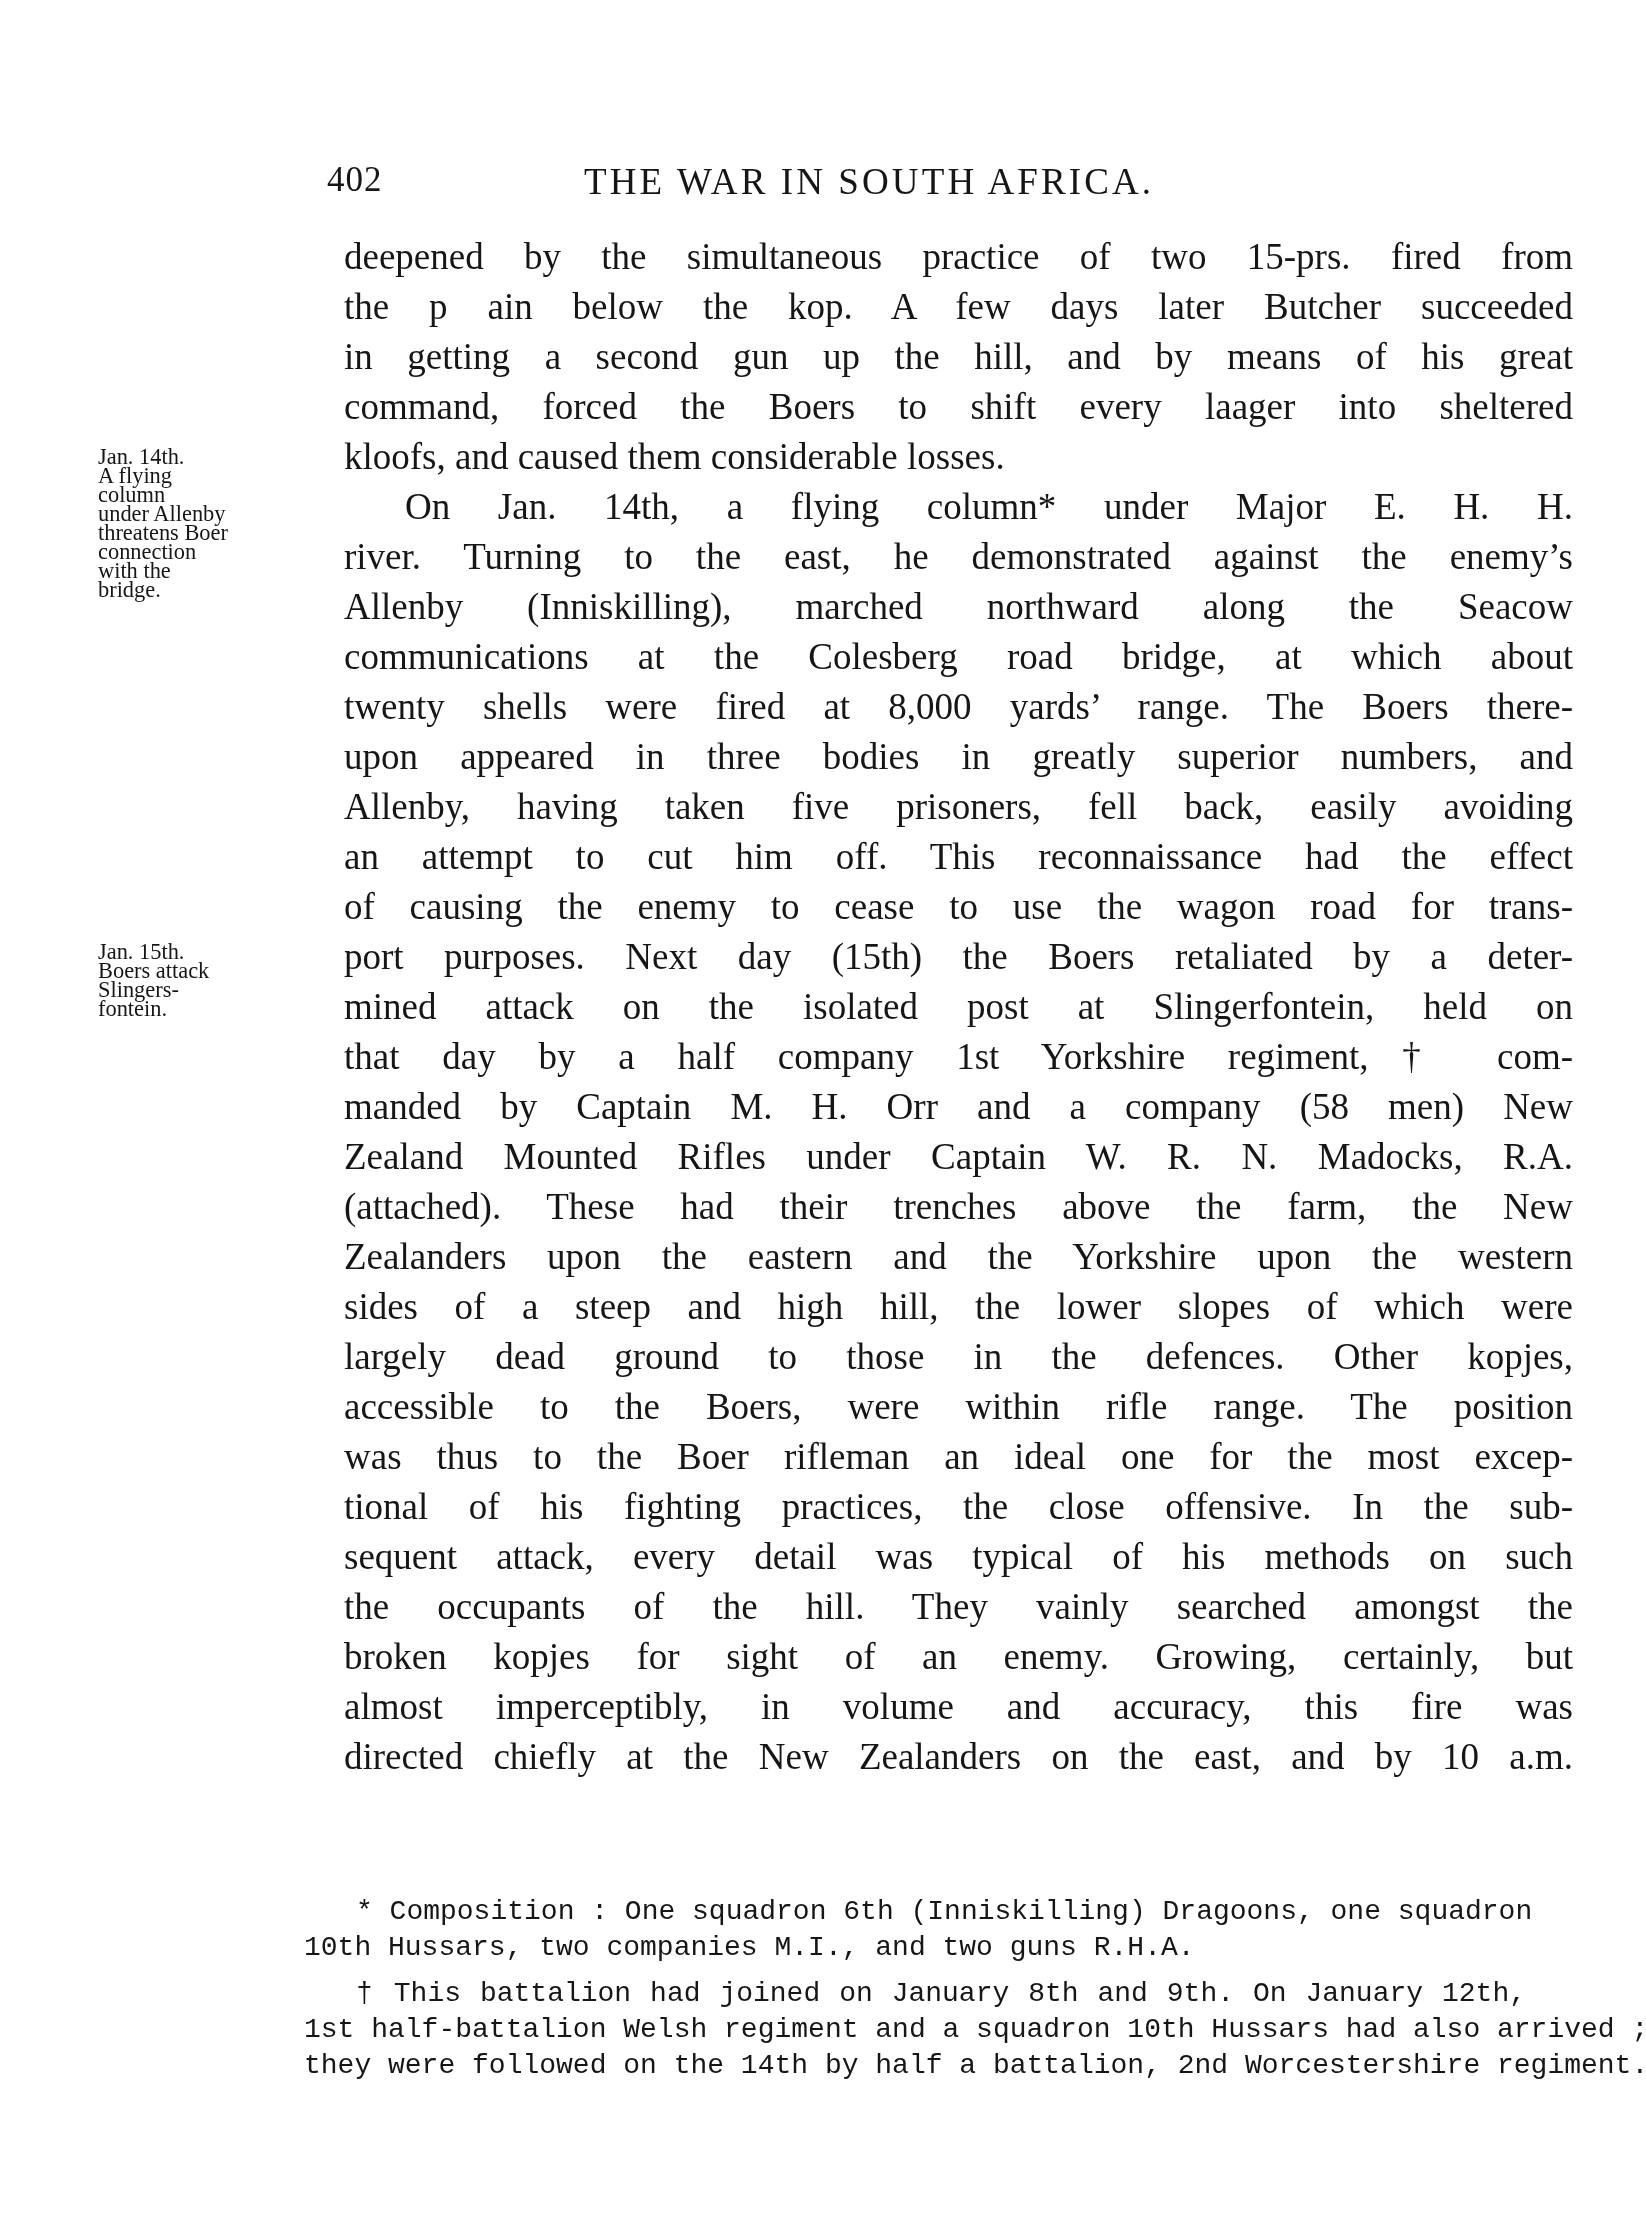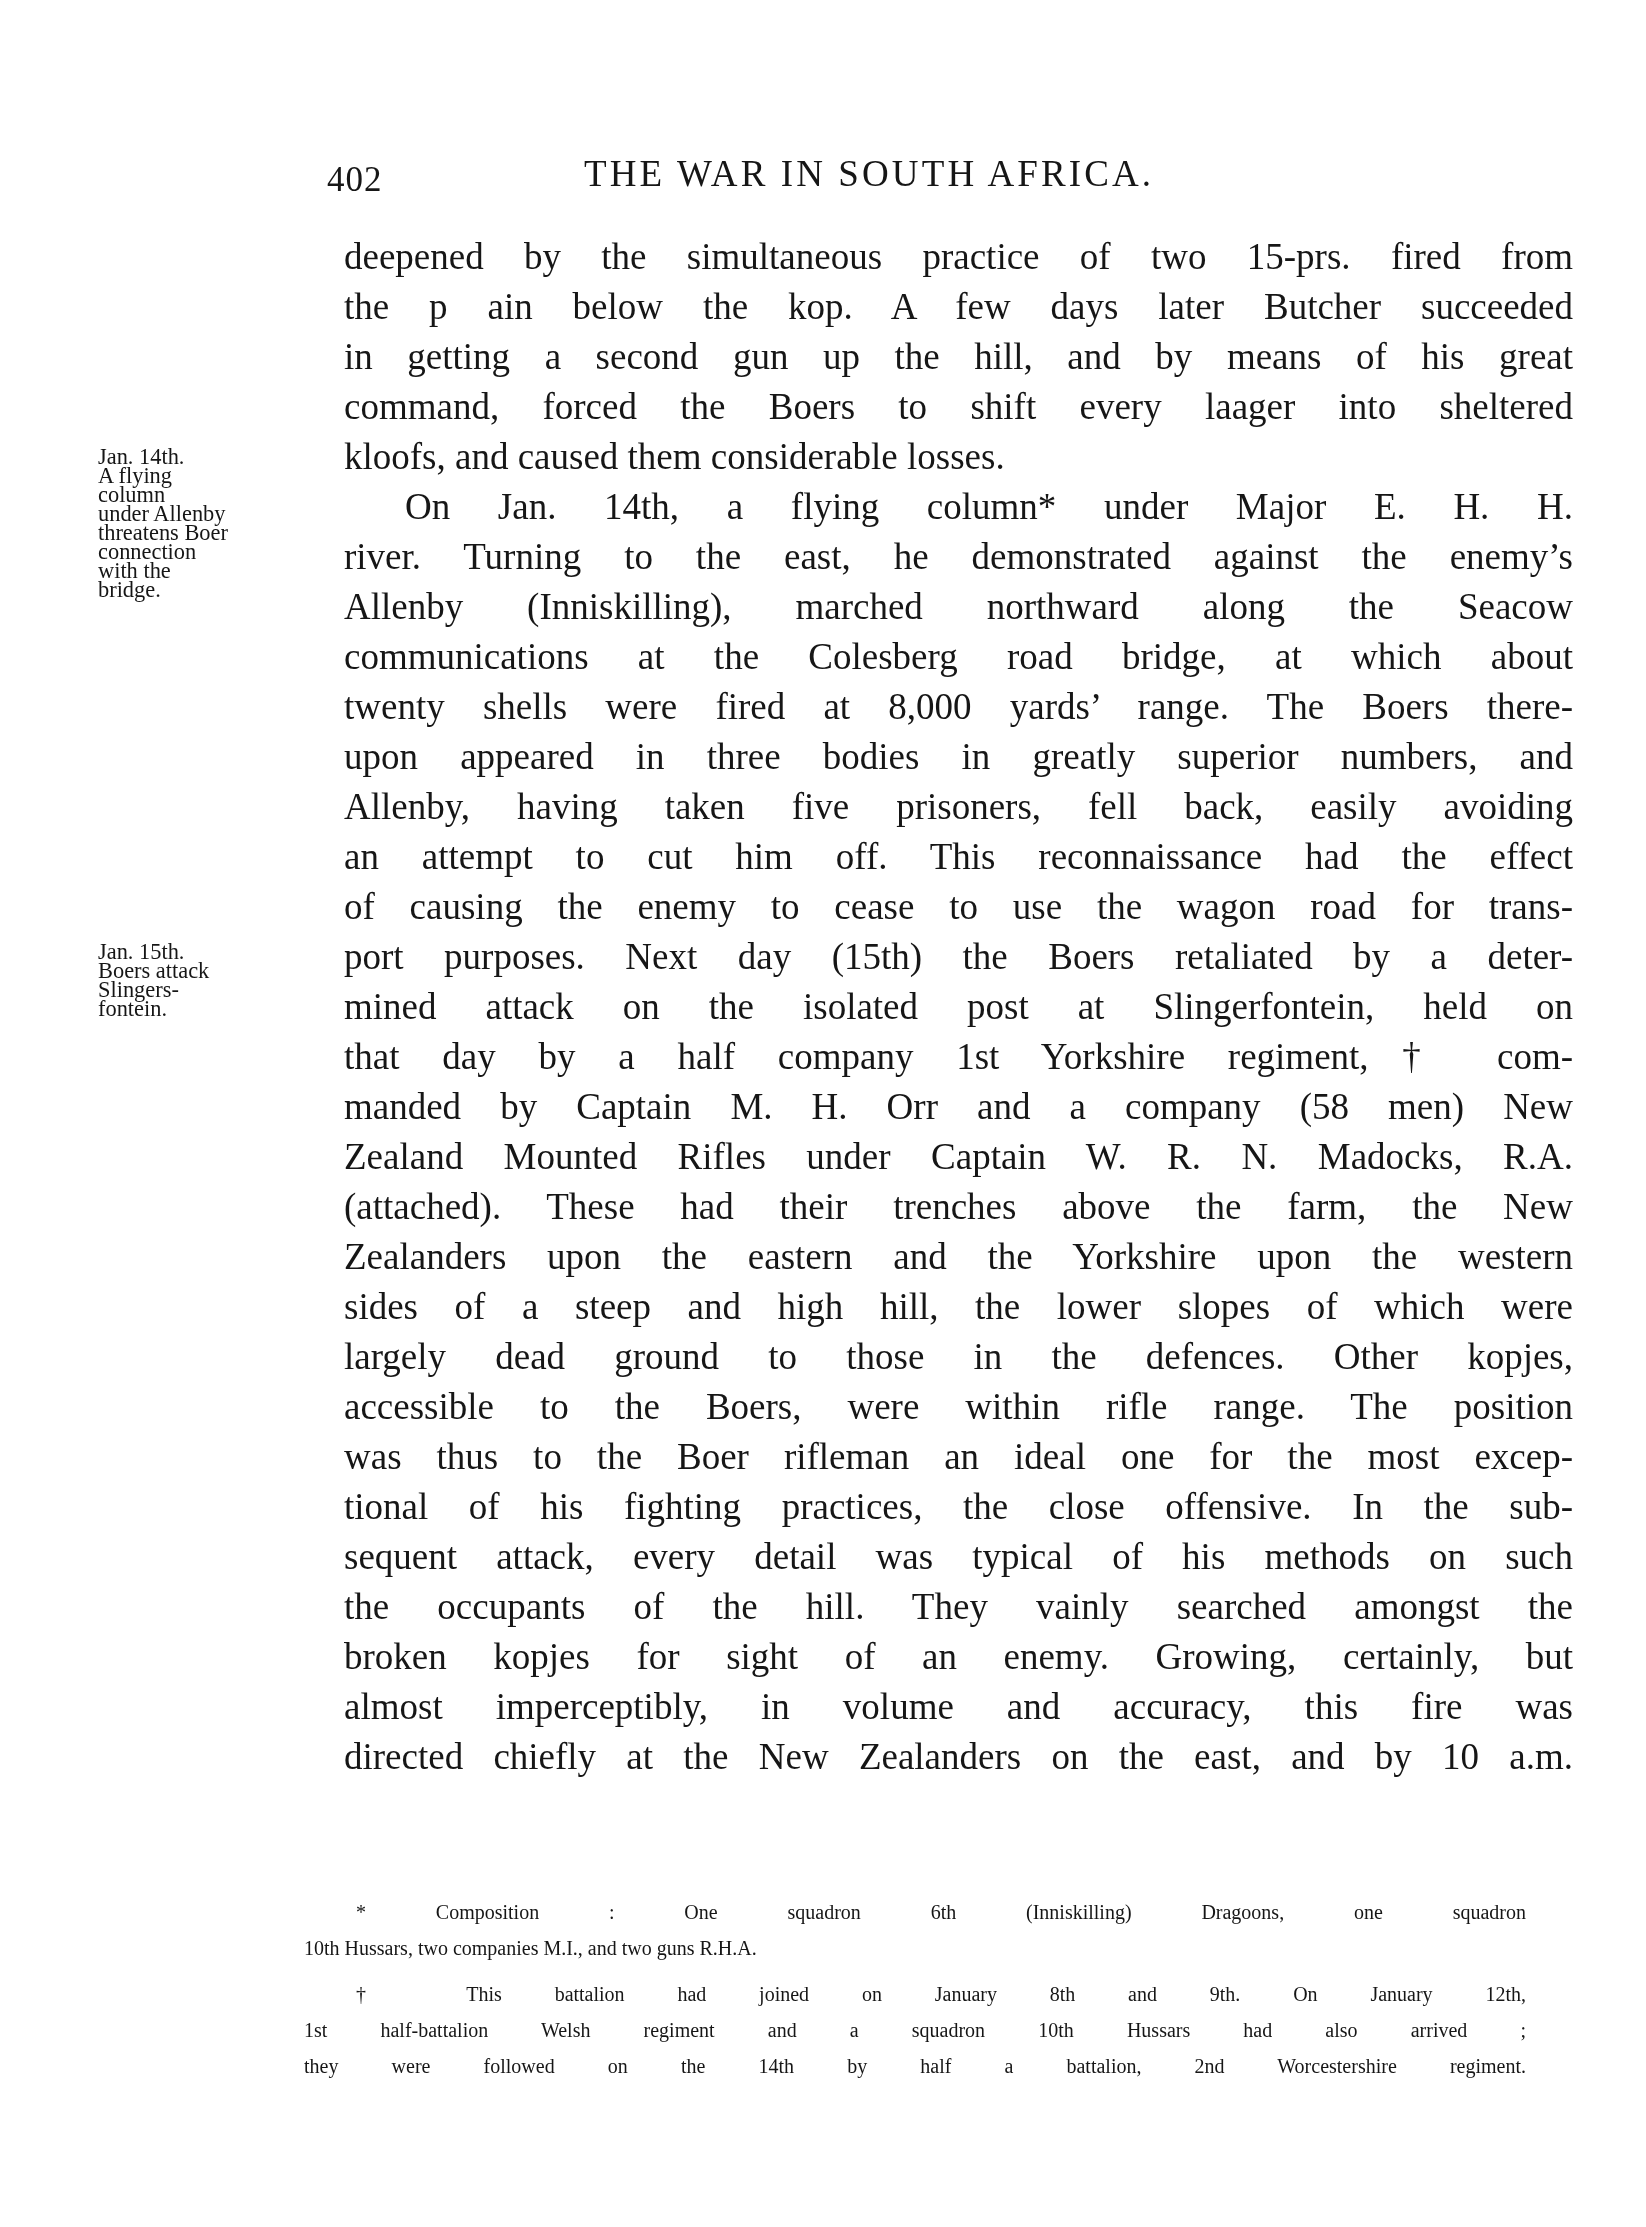--- a/index.html
+++ b/index.html
@@ -33,21 +33,21 @@
       position: absolute;
       left: 0;
       top: 0;
       font-size: 35px;
       letter-spacing: 1px;
       margin-top: 16px;
     }
     .running-title {
       position: absolute;
       left: 257px;
-      top: 8px;
+      top: 16px;
       font-size: 37px;
       letter-spacing: 3.1px;
       white-space: nowrap;
     }
     
     .body-text {
       position: absolute;
       left: 344px;
       top: 232px;
       width: 1229px;
@@ -81,26 +81,27 @@
     }
     
     .footnotes {
       position: absolute;
       left: 304px;
       top: 1894px;
       width: 1222px;
     }
     .fn-line {
       display: block;
-      font-size: 20px;
+      font-size: 28px;
       height: 36px;
       line-height: 36px;
       white-space: nowrap;
       text-align: justify;
       text-align-last: justify;
+      font-family: Liberation Mono, monospace;
     }
     .fn-line.indent {
       padding-left: 52px;
     }
     .fn-line.last {
       text-align-last: left;
     }
     .fn-gap {
       height: 9.8px;
     }

